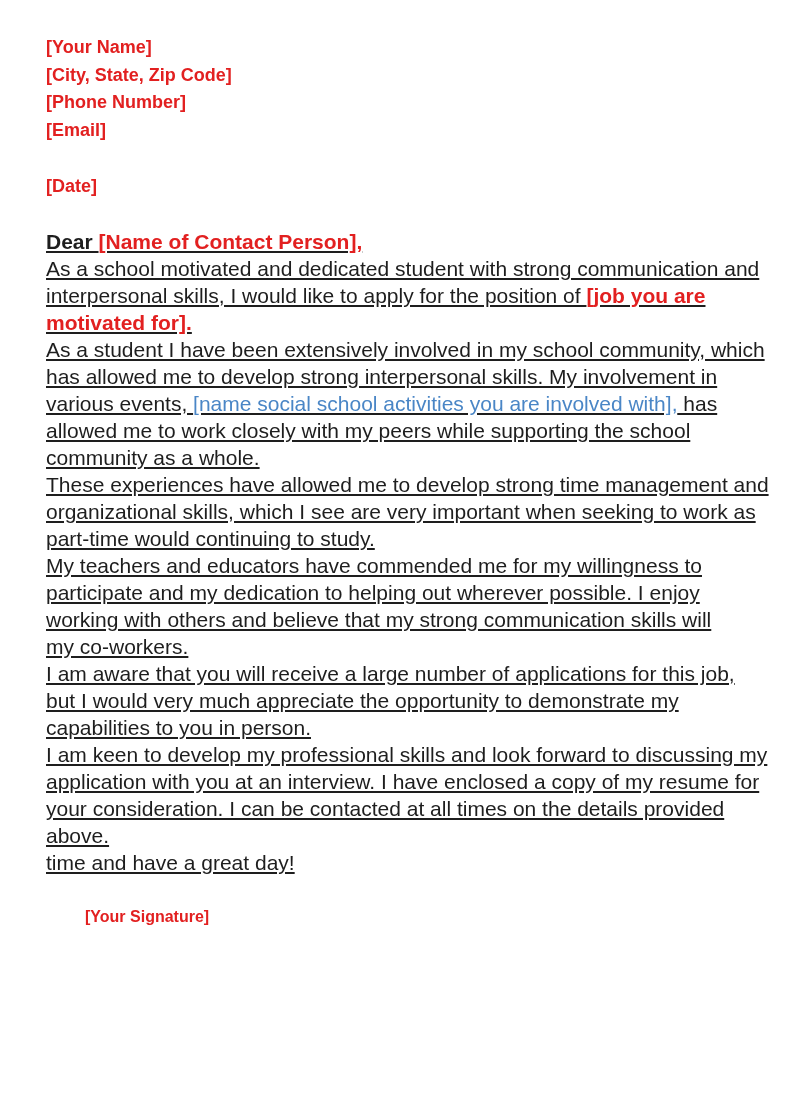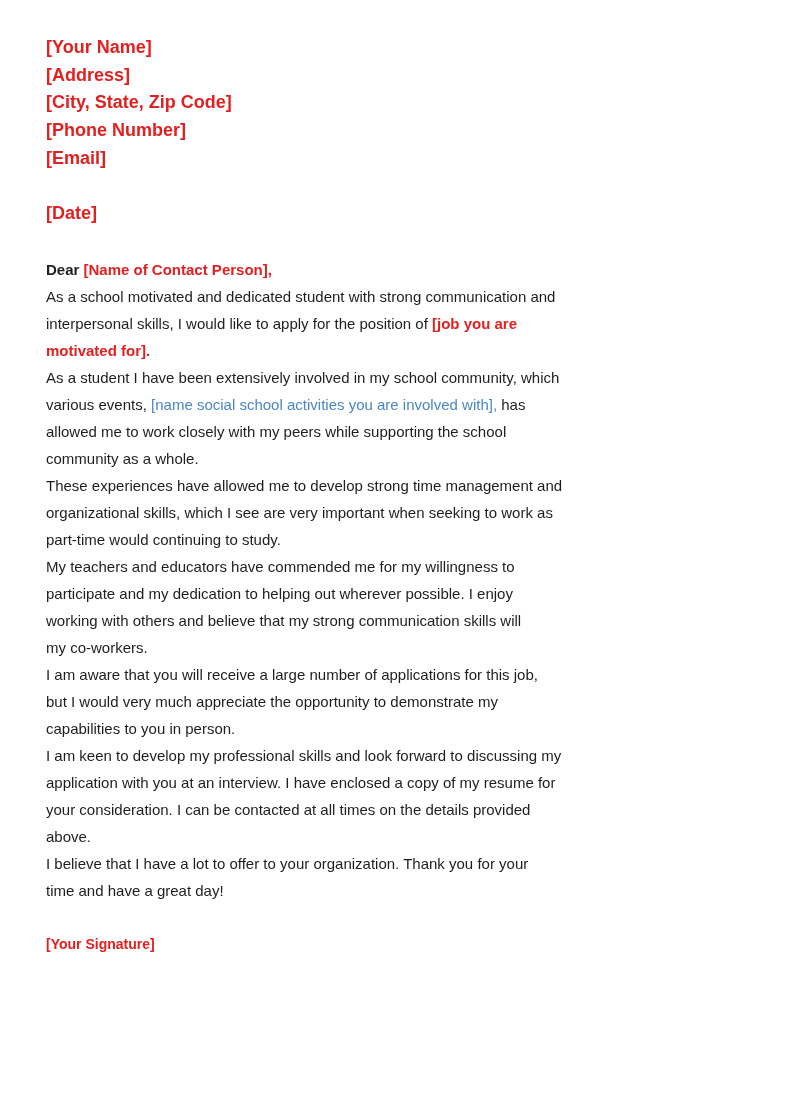--- a/index.html
+++ b/index.html
@@ -21,71 +21,72 @@
   .sender-block .hline,
   .date-line {
     font-size: 18px;
     font-weight: 700;
     line-height: 27.7px;
     color: var(--red, #e22020);
     white-space: nowrap;
   }
   .spacer-1 { height: 27.7px; }
   .letter-body .bline {
-    font-size: 15px;
+    font-size: 21px;
     line-height: 27px;
     white-space: nowrap;
+    text-decoration: underline;
   }
   .seg-normal { font-weight: 400; color: var(--ink, #1e1e1e); }
   .seg-bold   { font-weight: 700; color: var(--ink, #1e1e1e); }
   .seg-red    { font-weight: 700; color: var(--red, #e22020); }
   .seg-blue   { font-weight: 400; color: var(--blue, #4a86c6); }
   .signature-line {
     margin-top: 27px;
-    font-size: 14px;
+    font-size: 16px;
     font-weight: 700;
     line-height: 27px;
     color: var(--red, #e22020);
     white-space: nowrap;
+    margin-left: 39px;
   }
 </style>
 </head>
 <body>
 
 <div class="page">
   <div class="sender-block" id="sender-block">
       <div class="hline">[Your Name]</div>
-      <div class="hline">[Address]</div>
       <div class="hline">[City, State, Zip Code]</div>
       <div class="hline">[Phone Number]</div>
       <div class="hline">[Email]</div>
     </div>
   <div class="spacer-1"></div>
   <div class="date-line">[Date]</div>
   <div class="spacer-1"></div>
   <div class="letter-body" id="letter-body">
       <div class="bline"><span class="seg-bold">Dear </span><span class="seg-red">[Name of Contact Person],</span></div>
       <div class="bline"><span class="seg-normal">As a school motivated and dedicated student with strong communication and</span></div>
       <div class="bline"><span class="seg-normal">interpersonal skills, I would like to apply for the position of </span><span class="seg-red">[job you are</span></div>
       <div class="bline"><span class="seg-red">motivated for].</span></div>
       <div class="bline"><span class="seg-normal">As a student I have been extensively involved in my school community, which</span></div>
+      <div class="bline"><span class="seg-normal">has allowed me to develop strong interpersonal skills. My involvement in</span></div>
       <div class="bline"><span class="seg-normal">various events, </span><span class="seg-blue">[name social school activities you are involved with],</span><span class="seg-normal"> has</span></div>
       <div class="bline"><span class="seg-normal">allowed me to work closely with my peers while supporting the school</span></div>
       <div class="bline"><span class="seg-normal">community as a whole.</span></div>
       <div class="bline"><span class="seg-normal">These experiences have allowed me to develop strong time management and</span></div>
       <div class="bline"><span class="seg-normal">organizational skills, which I see are very important when seeking to work as</span></div>
       <div class="bline"><span class="seg-normal">part-time would continuing to study.</span></div>
       <div class="bline"><span class="seg-normal">My teachers and educators have commended me for my willingness to</span></div>
       <div class="bline"><span class="seg-normal">participate and my dedication to helping out wherever possible. I enjoy</span></div>
       <div class="bline"><span class="seg-normal">working with others and believe that my strong communication skills will</span></div>
       <div class="bline"><span class="seg-normal">my co-workers.</span></div>
       <div class="bline"><span class="seg-normal">I am aware that you will receive a large number of applications for this job,</span></div>
       <div class="bline"><span class="seg-normal">but I would very much appreciate the opportunity to demonstrate my</span></div>
       <div class="bline"><span class="seg-normal">capabilities to you in person.</span></div>
       <div class="bline"><span class="seg-normal">I am keen to develop my professional skills and look forward to discussing my</span></div>
       <div class="bline"><span class="seg-normal">application with you at an interview. I have enclosed a copy of my resume for</span></div>
       <div class="bline"><span class="seg-normal">your consideration. I can be contacted at all times on the details provided</span></div>
       <div class="bline"><span class="seg-normal">above.</span></div>
-      <div class="bline"><span class="seg-normal">I believe that I have a lot to offer to your organization. Thank you for your</span></div>
       <div class="bline"><span class="seg-normal">time and have a great day!</span></div>
     </div>
   <div class="signature-line">[Your Signature]</div>
 </div>
 
 </body></html>

